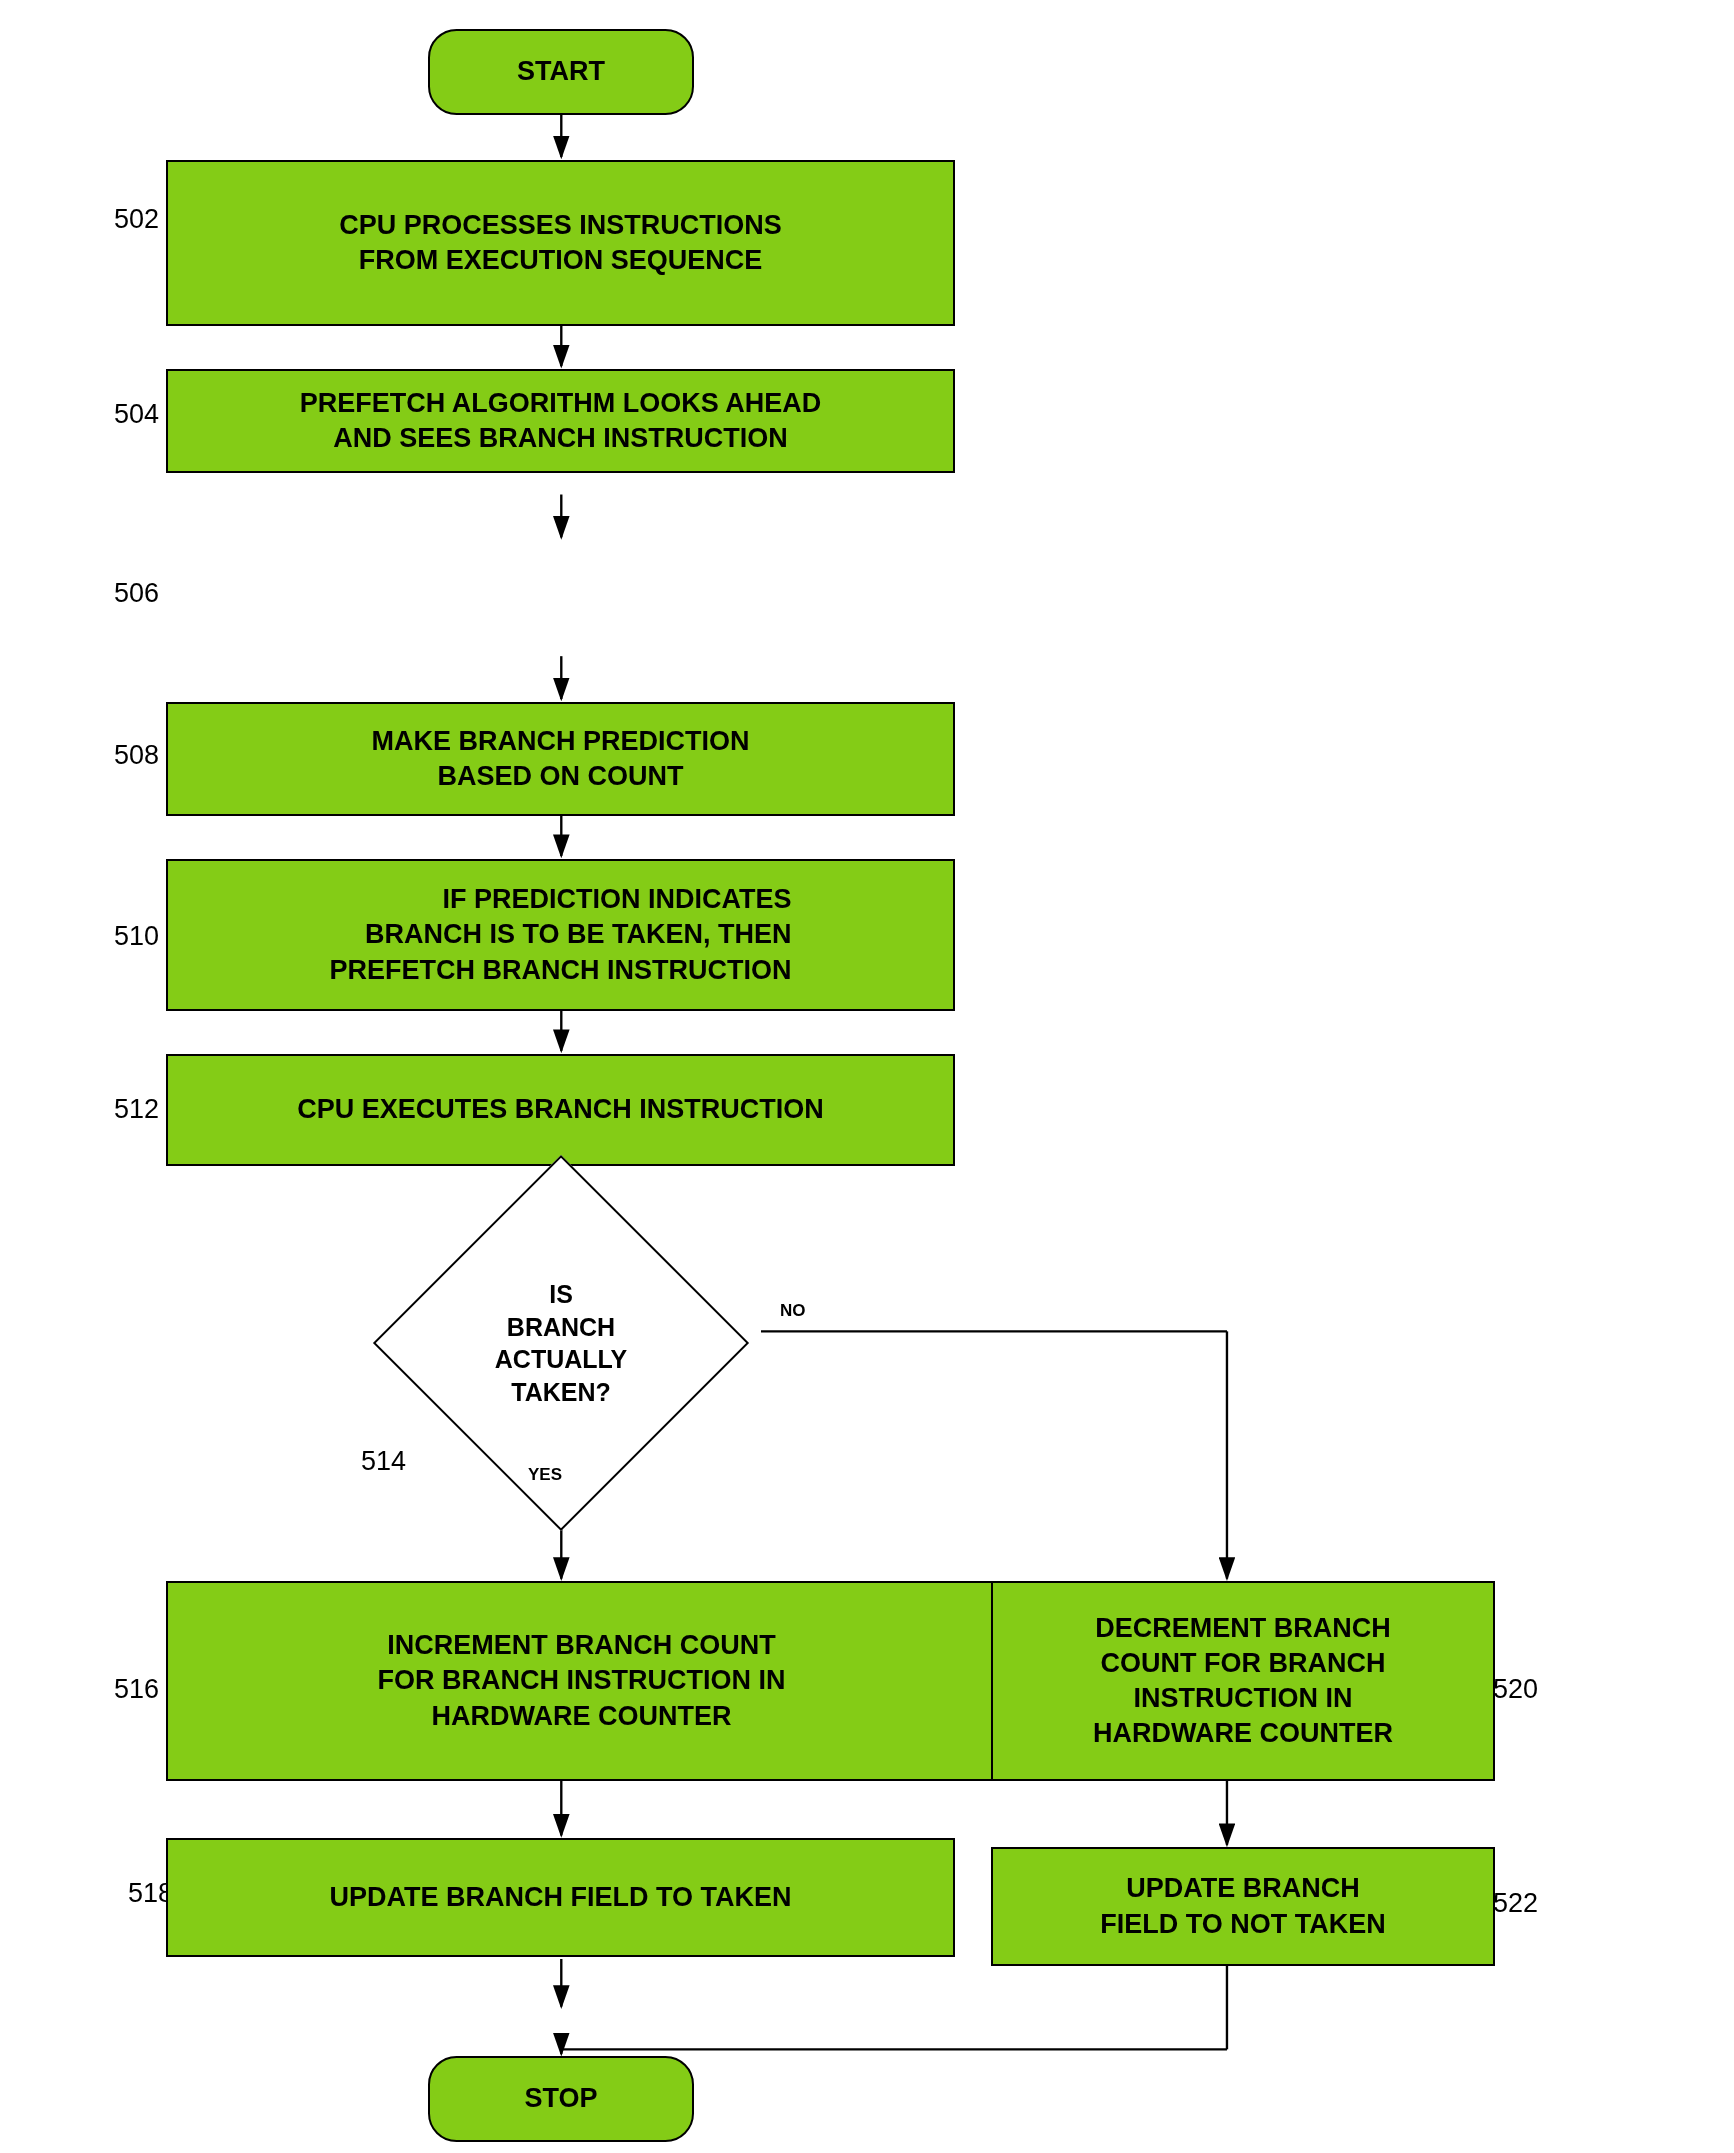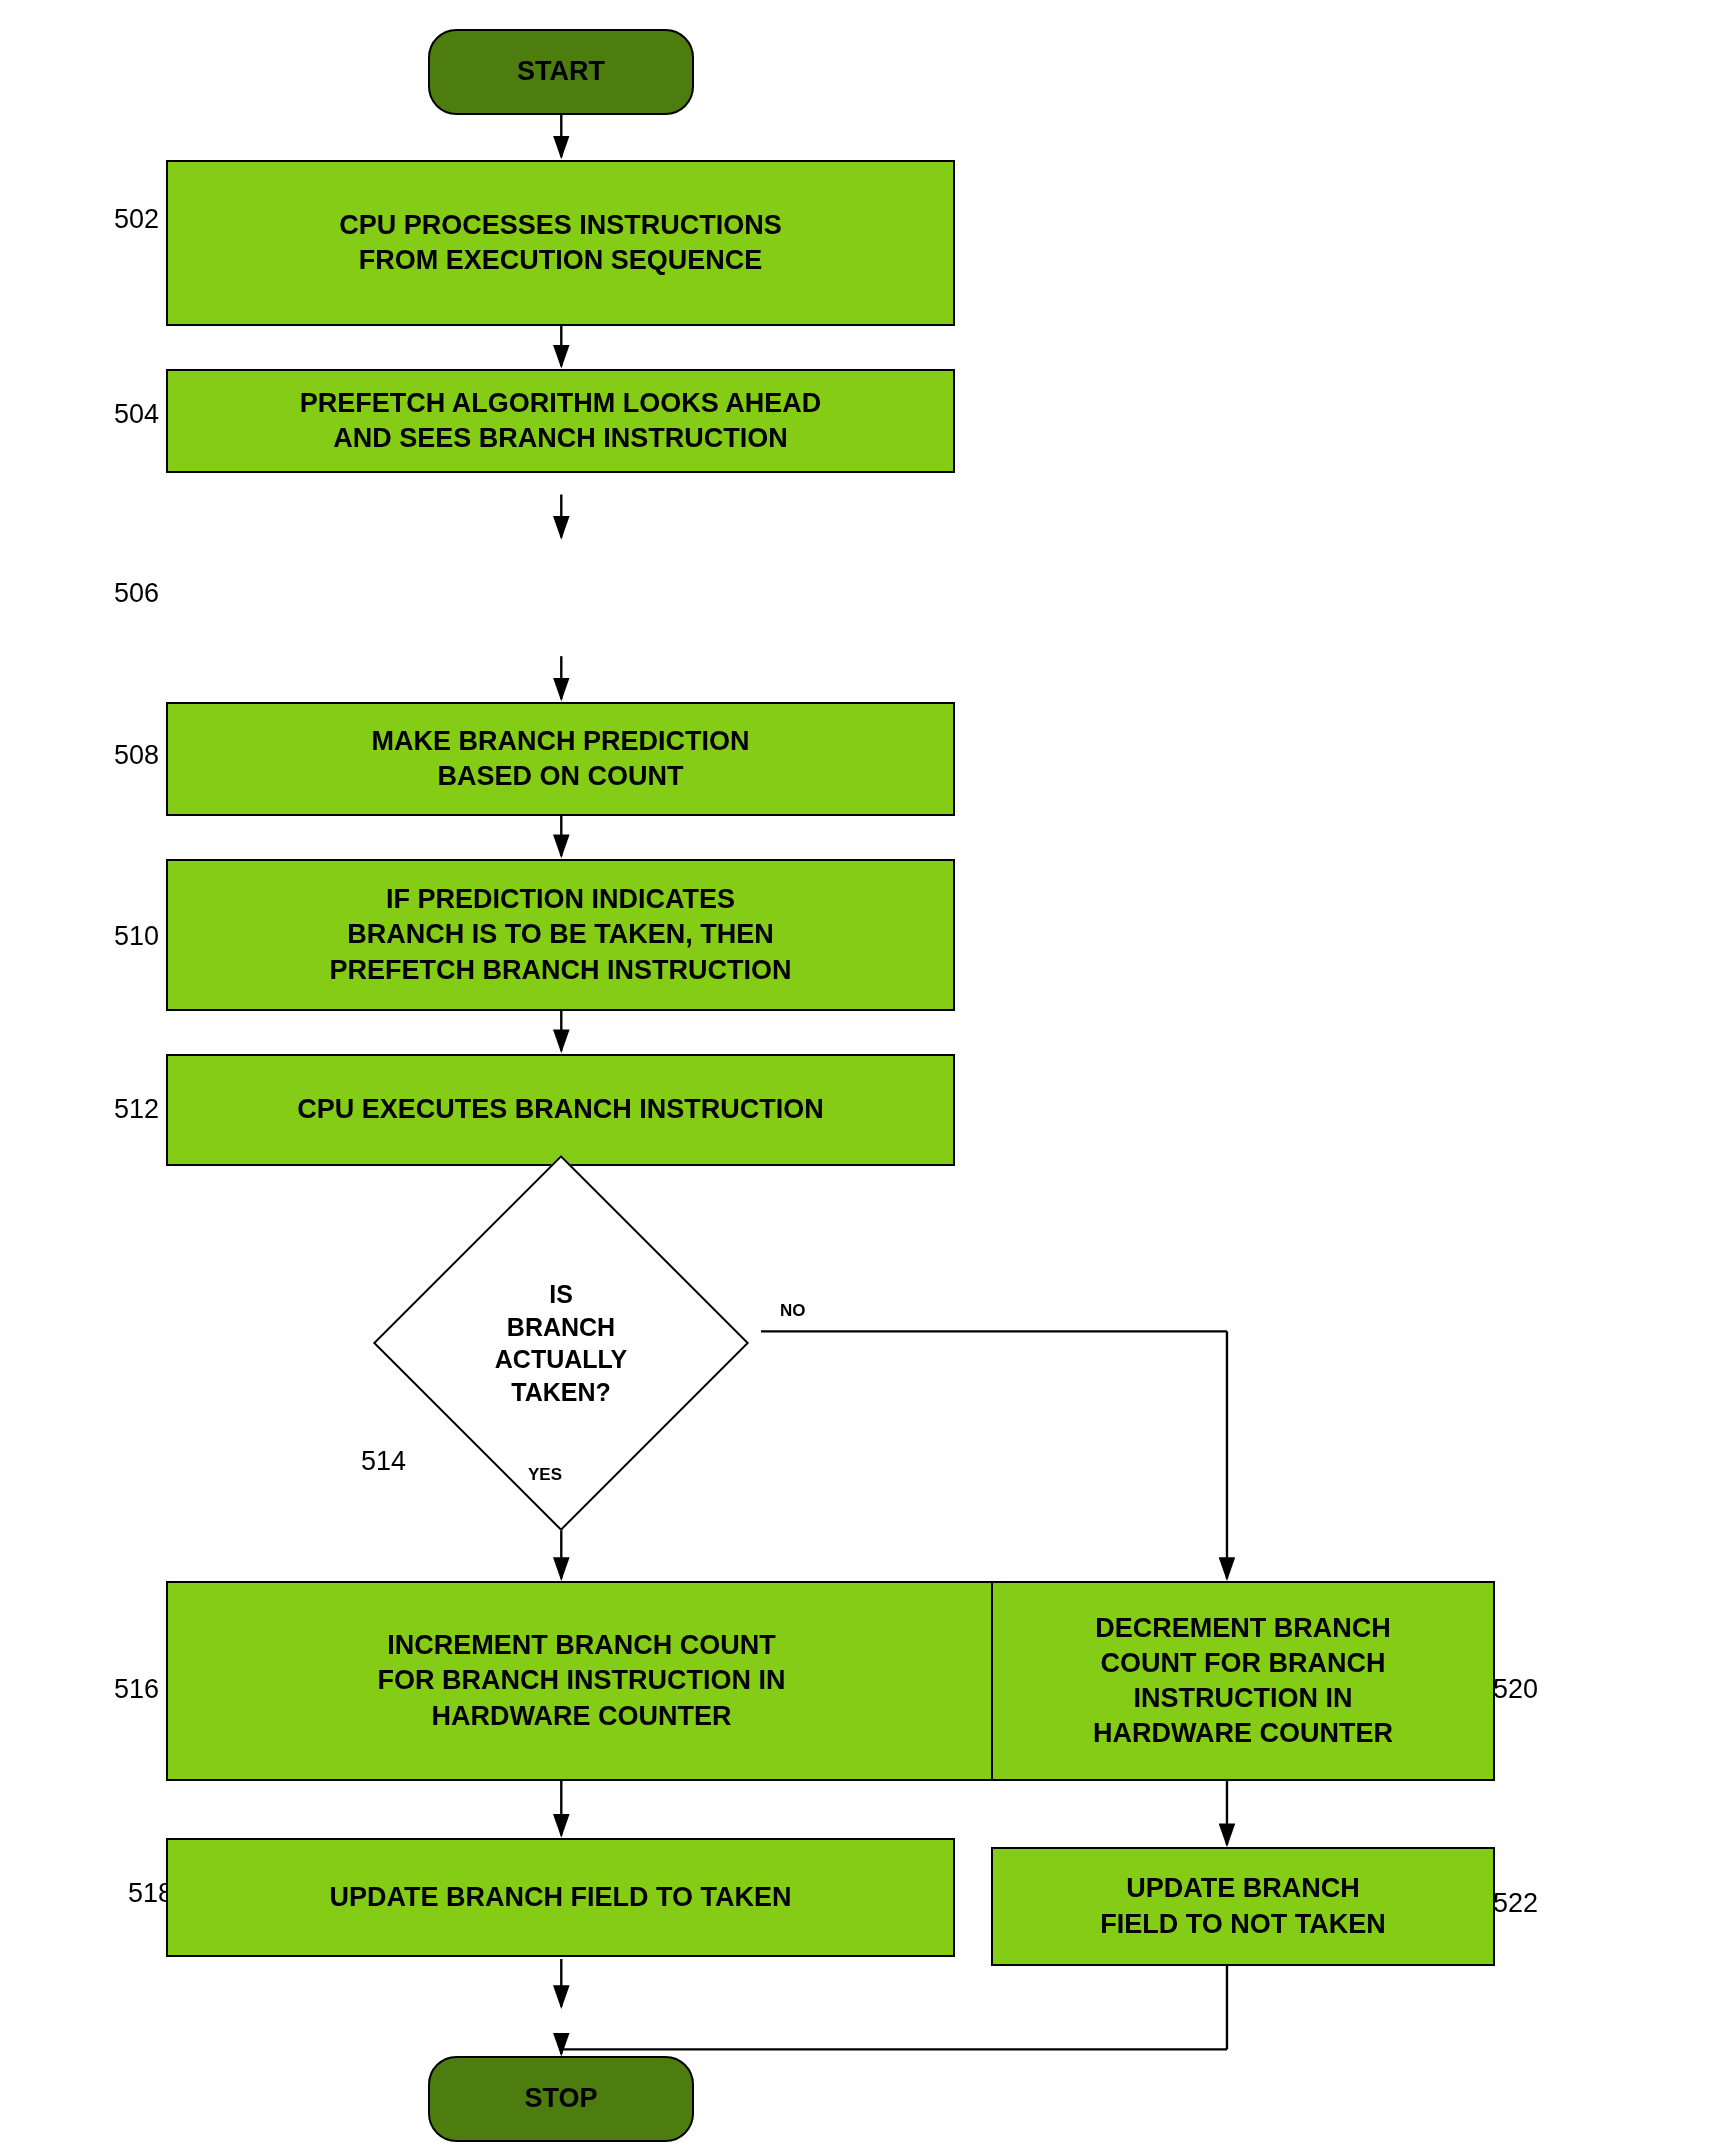--- a/index.html
+++ b/index.html
@@ -23,21 +23,21 @@
       position: absolute;
       display: flex;
       align-items: center;
       justify-content: center;
       text-align: center;
     }
 
     .rounded-rect {
       border: 2.4px solid #000;
       border-radius: 28.5px;
-      background: #4d7c0f;
+      background: #84cc16;
     }
 
     .rectangle {
       border: 2.4px solid #000;
       background: #84cc16;
     }
 
     .diamond {
       background: #fff;
       transform: rotate(45deg);
@@ -161,21 +161,21 @@
 
   <div class="node rectangle" style="left:166px; top:702px; width:789px; height:114px;">
     <span class="node-text" style="white-space:pre-line;">MAKE BRANCH PREDICTION
 BASED ON COUNT</span>
   </div>
 
   <div class="ref-label" style="left:114px; top:921px;">
     <span>510</span>
   </div>
 
-  <div class="node rectangle" style="left:166px; top:859px; width:789px; height:152px;">
+  <div class="node rectangle" style="left:166px; top:859px; width:789px; height:152px;text-align:right;">
     <span class="node-text" style="white-space:pre-line;">IF PREDICTION INDICATES
 BRANCH IS TO BE TAKEN, THEN
 PREFETCH BRANCH INSTRUCTION</span>
   </div>
 
   <div class="ref-label" style="left:114px; top:1094px;">
     <span>512</span>
   </div>
 
   <div class="node rectangle" style="left:166px; top:1054px; width:789px; height:112px;">

